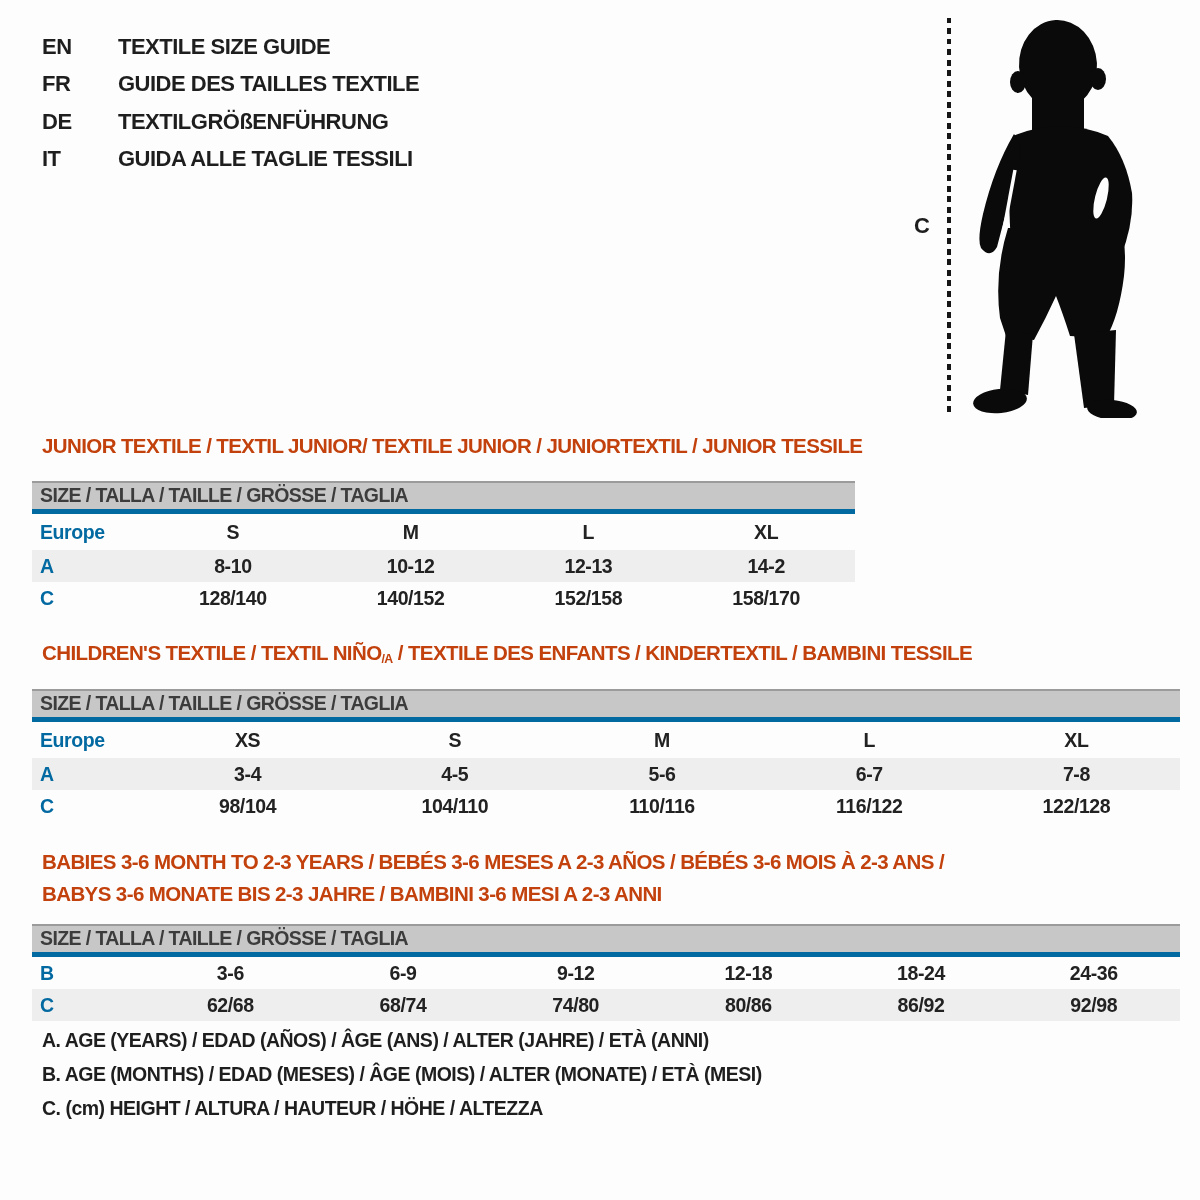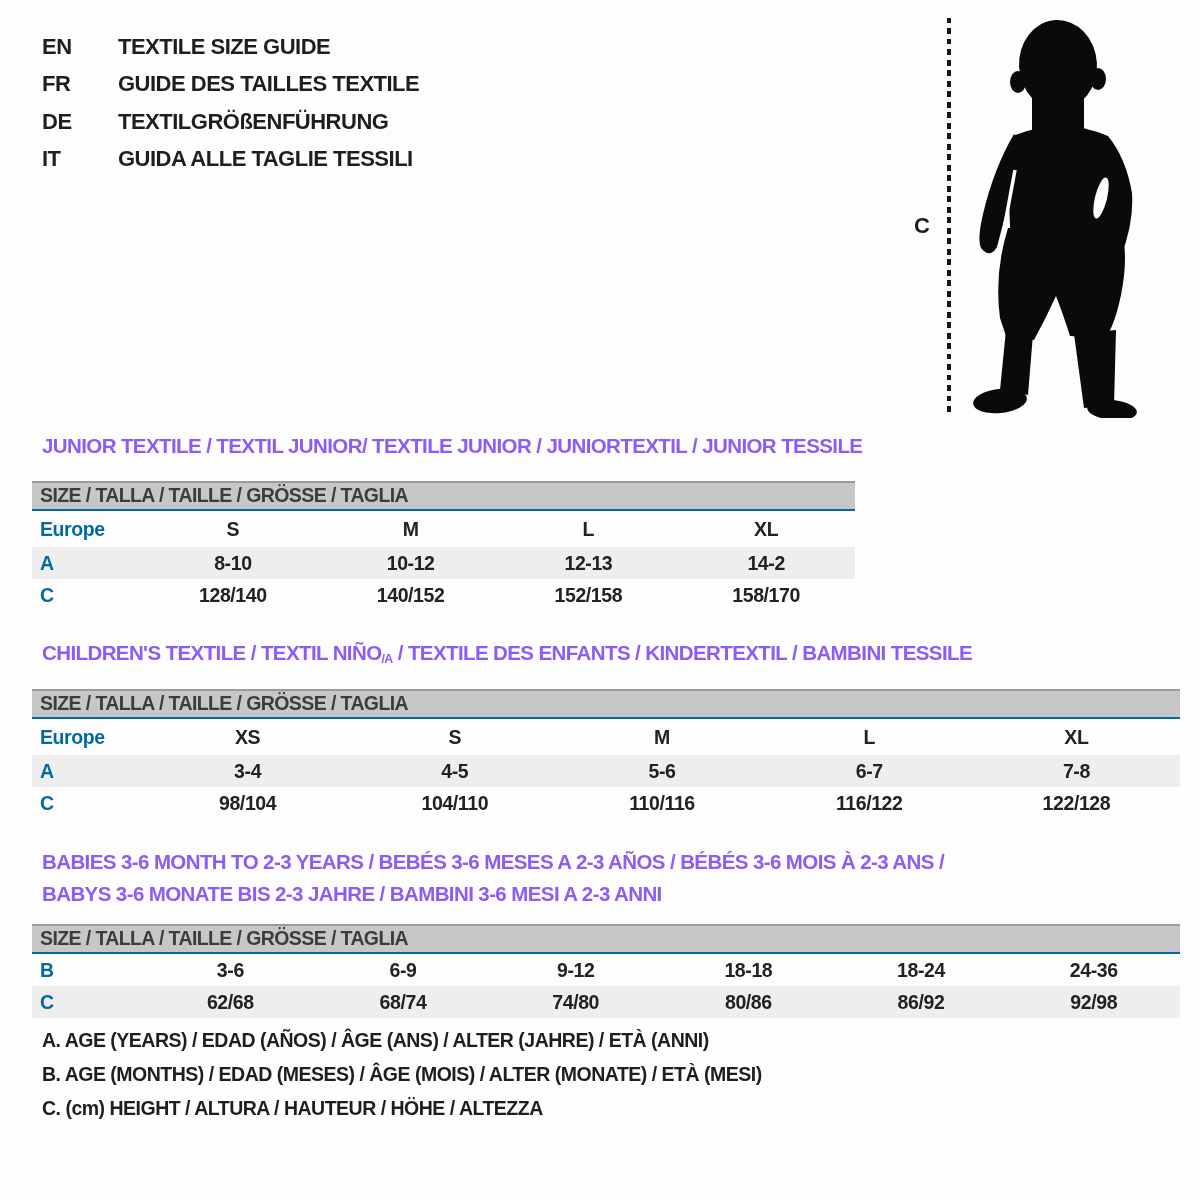--- a/index.html
+++ b/index.html
@@ -25,31 +25,31 @@
   }
   .measure-label {
     position:absolute; left:914px; top:213px;
     font-size:22px; font-weight:700;
   }
   .toddler { position:absolute; left:966px; top:18px; width:200px; height:400px; }
   
   .sec-title {
     position:absolute; left:42px;
     font-size:20.5px; font-weight:700; letter-spacing:-0.6px;
-    white-space:nowrap; color:#8b5cf6;
+    white-space:nowrap; color:#c2410c;
   }
   .sec-title .sub { font-size:0.6em; vertical-align:-0.28em; }
   .two-line { line-height:32px; }
   .size-table { position:absolute; left:32px; }
   .t1 { top:481px; width:823px; }
   .t2 { top:689px; width:1148px; }
   .t3 { top:924px; width:1148px; }
   .table-bar {
     height:26px; background:#c7c7c7;
-    border-top:2.5px solid #9b9b9b; border-bottom:2px solid #0369a1;
+    border-top:2.5px solid #9b9b9b; border-bottom:5px solid #0369a1;
     font-size:19.5px; font-weight:700; letter-spacing:-0.6px; color:#3c3c3c;
     line-height:25px; padding-left:8px;
   }
   .t-row { display:flex; align-items:center; height:32px; }
   .t-row.europe { height:36px; }
   .t-row.shaded { background:#eeeeee; }
   .t-lbl {
     width:112px; padding-left:8px; box-sizing:border-box;
     font-size:19.5px; font-weight:700; letter-spacing:-0.4px; color:#0369a1;
   }
@@ -177,21 +177,21 @@
     <div>BABIES 3-6 MONTH TO 2-3 YEARS / BEBÉS 3-6 MESES A 2-3 AÑOS / BÉBÉS 3-6 MOIS À 2-3 ANS /</div>
     <div>BABYS 3-6 MONATE BIS 2-3 JAHRE / BAMBINI 3-6 MESI A 2-3 ANNI</div>
   </div>
   <div class="size-table t3">
     <div class="table-bar">SIZE / TALLA / TAILLE / GRÖSSE / TAGLIA</div>
     <div class="t-row">
       <span class="t-lbl">B</span>
       <span class="t-cell">3-6</span>
       <span class="t-cell">6-9</span>
       <span class="t-cell">9-12</span>
-      <span class="t-cell">18-18</span>
+      <span class="t-cell">12-18</span>
       <span class="t-cell">18-24</span>
       <span class="t-cell">24-36</span>
     </div>
     <div class="t-row shaded">
       <span class="t-lbl">C</span>
       <span class="t-cell">62/68</span>
       <span class="t-cell">68/74</span>
       <span class="t-cell">74/80</span>
       <span class="t-cell">80/86</span>
       <span class="t-cell">86/92</span>

